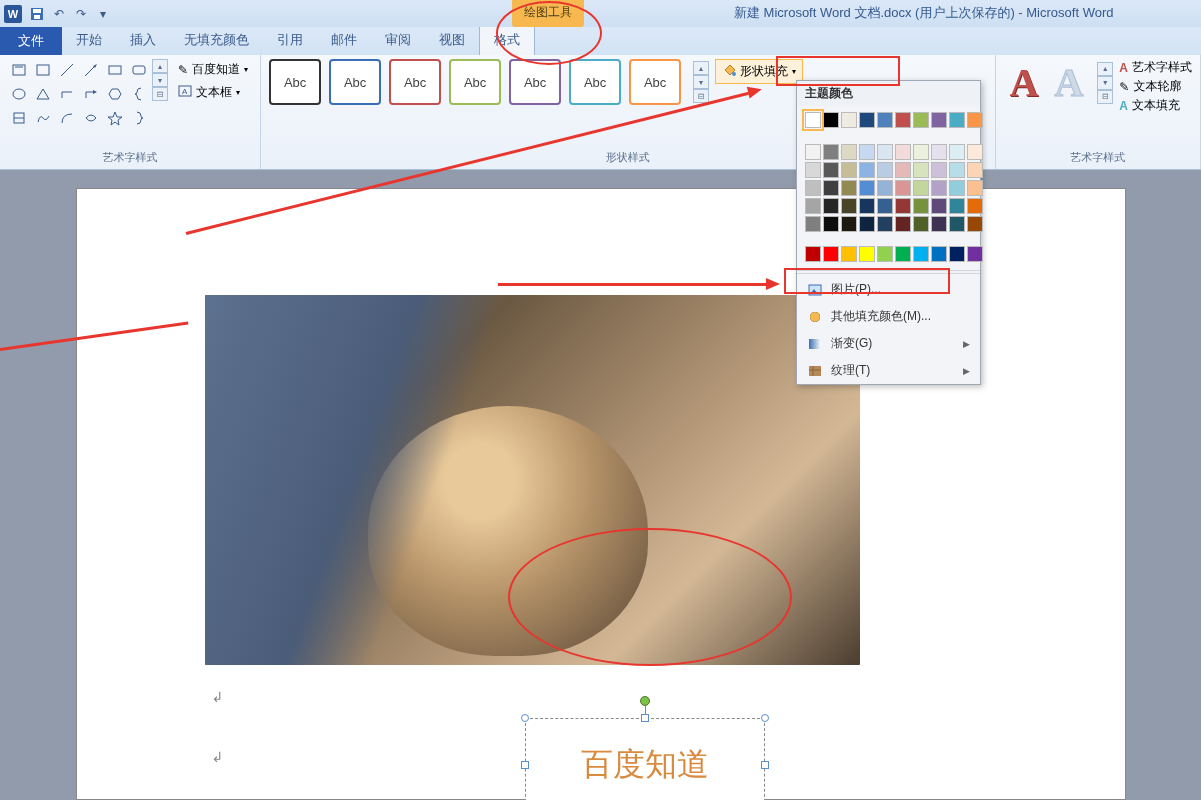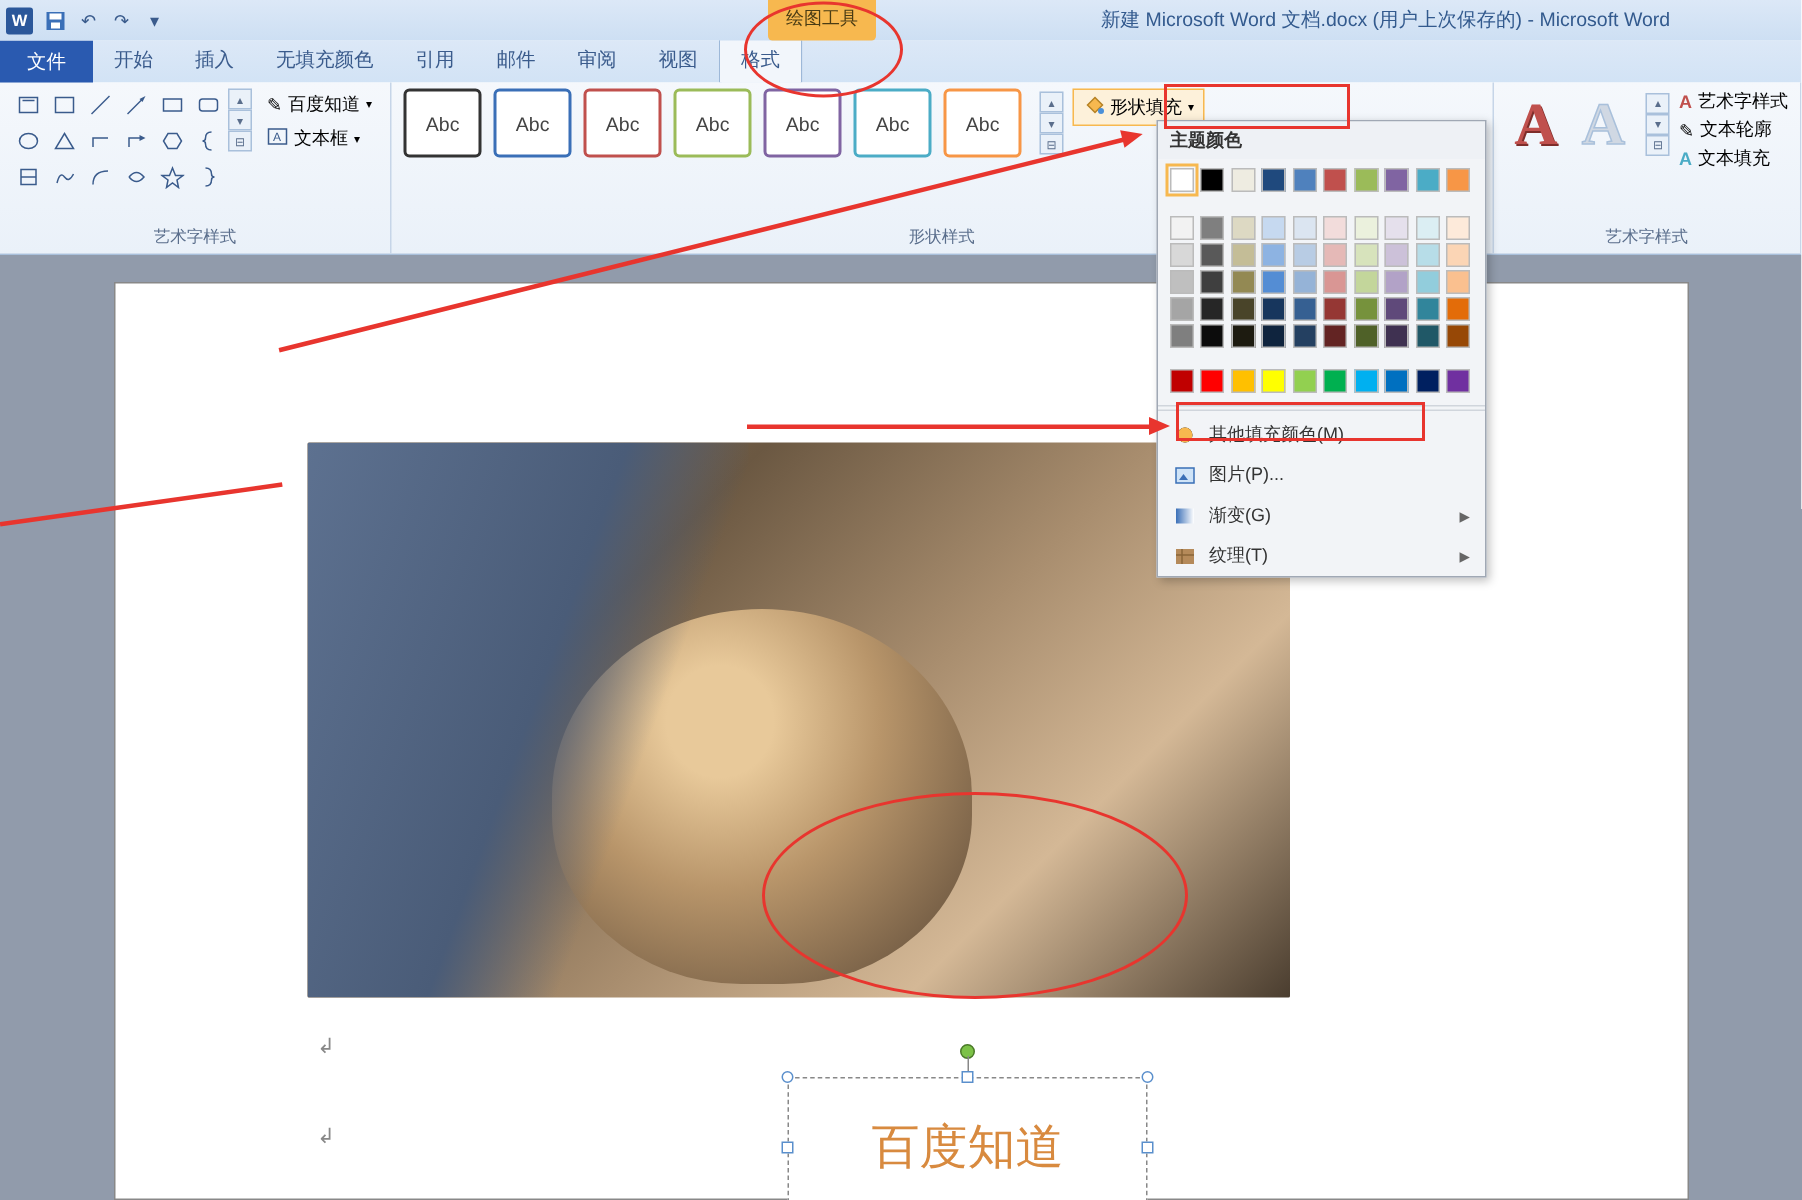--- a/index.html
+++ b/index.html
@@ -62,21 +62,21 @@
 .textbox-wrap { position: absolute; left: 525px; top: 548px; width: 240px; height: 94px; }
 .textbox { width: 100%; height: 100%; border: 1px dashed #888; background: #fff; display: flex; align-items: center; justify-content: center; font-size: 32px; color: #d88a3f; font-family: "SimSun", serif; position: relative; }
 .handle { position: absolute; width: 8px; height: 8px; background: #fff; border: 1px solid #5a8fcc; border-radius: 50%; }
 .h-tl { top: -4px; left: -4px; } .h-tr { top: -4px; right: -4px; }
 .h-t { top: -4px; left: 50%; margin-left: -4px; border-radius: 0; }
 .h-l { left: -4px; top: 50%; margin-top: -4px; border-radius: 0; } .h-r { right: -4px; top: 50%; margin-top: -4px; border-radius: 0; }
 .rotate-handle { position: absolute; top: -22px; left: 50%; width: 10px; height: 10px; background: #7cc247; border: 1px solid #4a7a28; border-radius: 50%; margin-left: -5px; }
 .rotate-stem { position: absolute; top: -14px; left: 50%; width: 1px; height: 10px; background: #888; }
 
 
-.color-panel { position: absolute; left: 771px; top: 80px; width: 220px; background: #f2f4f7; border: 1px solid #a0a8b4; box-shadow: 2px 2px 6px rgba(0,0,0,0.25); z-index: 100; }
+.color-panel { position: absolute; left: 796px; top: 80px; width: 185px; background: #f2f4f7; border: 1px solid #a0a8b4; box-shadow: 2px 2px 6px rgba(0,0,0,0.25); z-index: 100; }
 .color-panel .section-label { padding: 4px 8px; font-size: 12px; color: #333; font-weight: bold; background: #eef1f5; }
 .color-grid { padding: 6px 8px; display: grid; gap: 0px; }
 .theme-row1 { grid-template-columns: repeat(10, 18px); margin-bottom: 4px; justify-content: space-between; }
 .theme-shades { grid-template-columns: repeat(10, 18px); grid-template-rows: repeat(5, 18px); justify-content: space-between; }
 .std-row { grid-template-columns: repeat(10, 18px); justify-content: space-between; }
 .swatch { width: 16px; height: 16px; border: 1px solid #bbb; cursor: pointer; }
 .swatch.selected-outline { outline: 2px solid #f7b84f; outline-offset: 1px; }
 .color-panel hr { border: none; border-top: 1px solid #d0d5dc; margin: 2px 0; }
 .menu-item { display: flex; align-items: center; gap: 8px; padding: 5px 10px; cursor: pointer; font-size: 12px; color: #333; }
 .menu-item .mi-icon { width: 16px; height: 16px; display: flex; align-items: center; justify-content: center; }
@@ -403,34 +403,34 @@
       <div class="swatch" style="background: rgb(0, 176, 240);"></div>
       <div class="swatch" style="background: rgb(0, 112, 192);"></div>
       <div class="swatch" style="background: rgb(0, 32, 96);"></div>
       <div class="swatch" style="background: rgb(112, 48, 160);"></div>
     </div>
   <hr>
   <hr>
   <div class="menu-item">
     <span class="mi-icon">
         <svg width="14" height="14">
+          <rect x="1" y="2" width="12" height="10" fill="#cfe3f7" stroke="#3a6fb7"></rect>
+          <polygon points="3,10 6,6 9,10" fill="#3a6fb7"></polygon>
+        </svg>
+      </span>
+    <span>图片(P)...</span>
+  </div>
+  <div class="menu-item">
+    <span class="mi-icon">
+        <svg width="14" height="14">
           <circle cx="7" cy="7" r="5" fill="conic-gradient(red,yellow,lime,cyan,blue,magenta,red)"></circle>
           <circle cx="7" cy="7" r="5" fill="#f7b84f"></circle>
         </svg>
       </span>
     <span>其他填充颜色(M)...</span>
-  </div>
-  <div class="menu-item">
-    <span class="mi-icon">
-        <svg width="14" height="14">
-          <rect x="1" y="2" width="12" height="10" fill="#cfe3f7" stroke="#3a6fb7"></rect>
-          <polygon points="3,10 6,6 9,10" fill="#3a6fb7"></polygon>
-        </svg>
-      </span>
-    <span>图片(P)...</span>
   </div>
   <div class="menu-item">
     <span class="mi-icon">
         <svg width="14" height="14">
           <defs>
             <linearGradient id="g1">
               <stop offset="0" stop-color="#3a6fb7"></stop>
               <stop offset="1" stop-color="#fff"></stop>
             </linearGradient>
           </defs>

